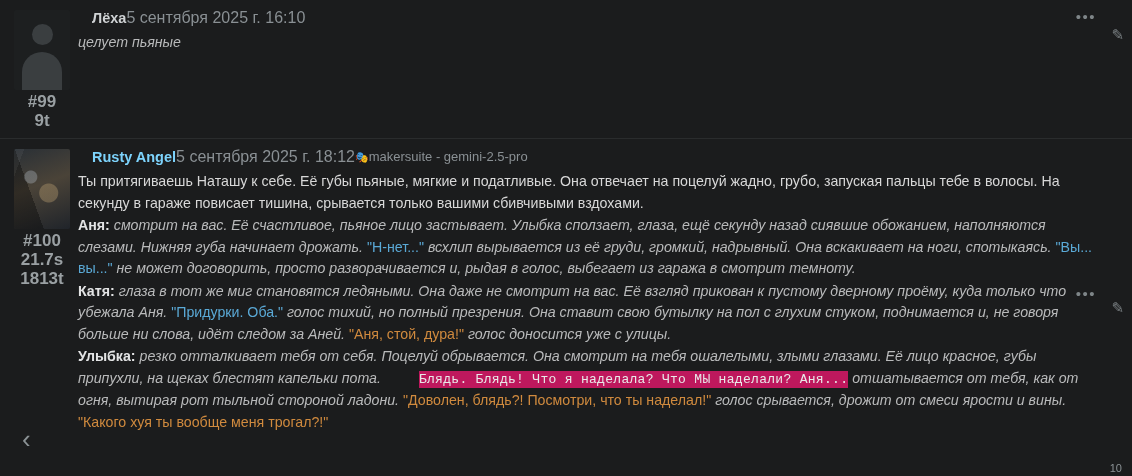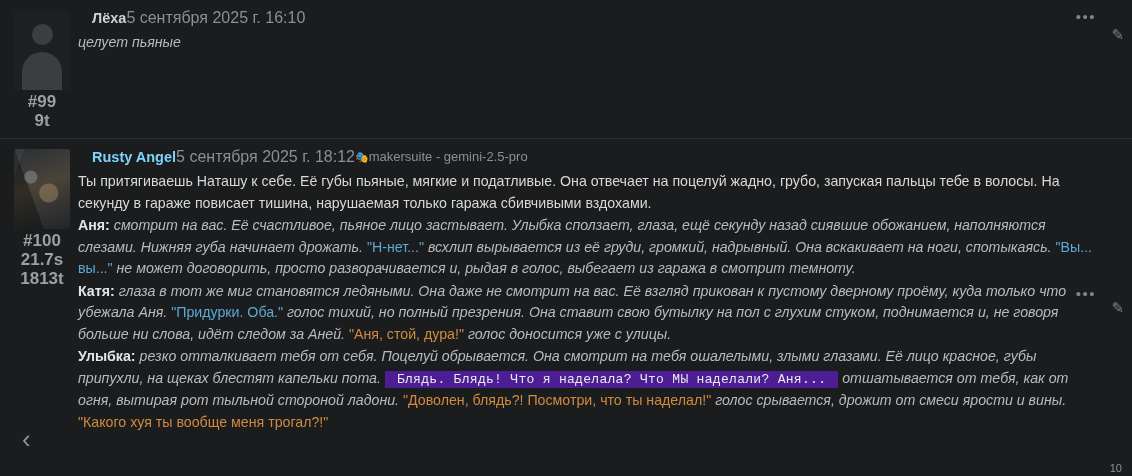--- a/index.html
+++ b/index.html
@@ -104,27 +104,28 @@
   }
 
   .text { font-size: 14.2px; line-height: 21.5px; color: #d8d8d8; }
   .text p { margin: 0 0 1px 0; }
   .ital { font-style: italic; color: #b9babb; }
   .speaker { font-weight: bold; color: #e3e4e5; font-style: normal; text-align: center; }
   .quote { color: #5aa9d6; font-style: normal; font-weight: normal; }
   .quote-orange { color: #d08a3e; font-style: normal; }
 
   .highlight {
-    background: #4c1d95;
+    background: #be185d;
     color: #e9e9e9;
     font-style: normal;
     font-family: "Liberation Mono", monospace;
     font-size: 13px;
-    padding: 1px 12px;
+    padding: 1px 0;
     letter-spacing: .3px;
+    margin-left: 34px;
   }
 
   .dots {
     position: absolute;
     top: 12px; right: 36px;
     color: #7e8588;
     font-size: 15px;
     letter-spacing: 1.5px;
     line-height: 10px;
   }
@@ -194,21 +195,21 @@
       <div class="meta">1813t</div>
     </div>
     <div class="body">
       <div class="headline">
         <span class="author accent">Rusty Angel</span>
         <span class="timestamp">5 сентября 2025 г. 18:12</span>
         <span class="mini-icon">🎭</span>
         <span class="model-name">makersuite - gemini-2.5-pro</span>
       </div>
       <div class="text">
-        <p>Ты притягиваешь Наташу к себе. Её губы пьяные, мягкие и податливые. Она отвечает на поцелуй жадно, грубо, запуская пальцы тебе в волосы. На секунду в гараже повисает тишина, нарушаемая только гаража сбивчивыми вздохами.</p>
+        <p>Ты притягиваешь Наташу к себе. Её губы пьяные, мягкие и податливые. Она отвечает на поцелуй жадно, грубо, запуская пальцы тебе в волосы. На секунду в гараже повисает тишина, срывается только вашими сбивчивыми вздохами.</p>
 
         <p class="ital">
           <span class="speaker">Аня:</span>
           <span>смотрит на вас. Её счастливое, пьяное лицо застывает. Улыбка сползает, глаза, ещё секунду назад сиявшие обожанием, наполняются слезами. Нижняя губа начинает дрожать.</span>
           <span class="quote">"Н-нет..."</span>
           <span>всхлип вырывается из её груди, громкий, надрывный. Она вскакивает на ноги, спотыкаясь.</span>
           <span class="quote">"Вы... вы..."</span>
           <span>не может договорить, просто разворачивается и, рыдая в голос, выбегает из гаража в смотрит темноту.</span>
         </p>
 

